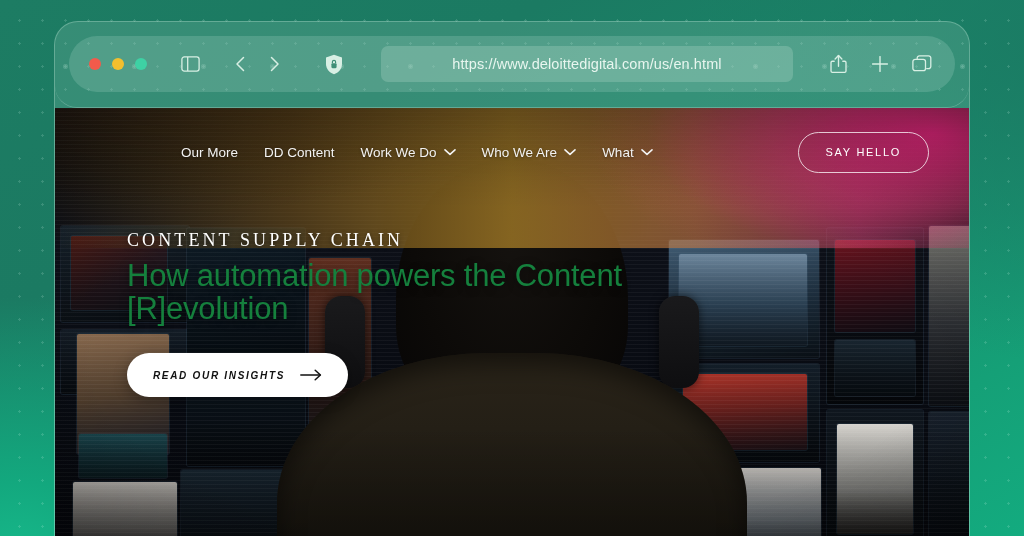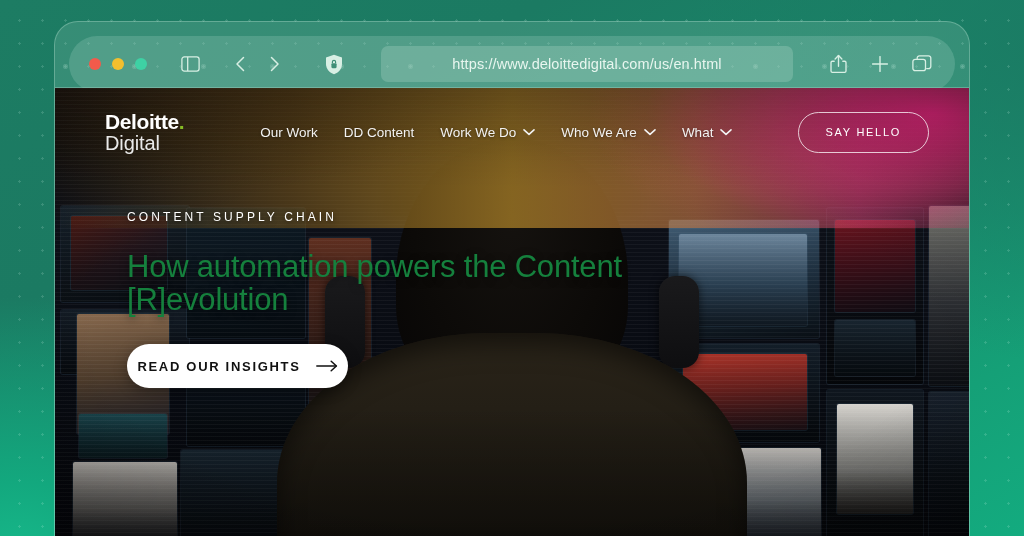--- a/index.html
+++ b/index.html
@@ -48,23 +48,24 @@
     height: 540px;
     border-radius: 24px 24px 0 0;
     background: rgba(150,205,185,0.22);
     border: 1px solid rgba(205,240,225,0.30);
     border-bottom: none;
     overflow: hidden;
   }
 
   .chrome {
     position: relative;
-    height: 66px;
+    height: 86px;
     width: 100%;
     border-bottom: 1px solid rgba(215,245,232,0.28);
+    border-radius: 22px;
   }
 
   .toolbar {
     position: absolute;
     left: 14px;
     top: 14px;
     right: 14px;
     height: 56px;
     border-radius: 28px;
     background: rgba(160,210,192,0.26);
@@ -265,48 +266,50 @@
   
   .hero-copy {
     position: absolute;
     left: 72px;
     top: 122px;
     z-index: 6;
     max-width: 560px;
   }
   .eyebrow {
     color: #ffffff;
-    font-size: 12px;
+    font-size: 18px;
     letter-spacing: 3.1px;
-    margin-bottom: 26px;
+    margin-bottom: 8px;
     text-shadow: 0 1px 5px rgba(0,0,0,0.55);
+    font-family: Liberation Serif, serif;
   }
   .headline {
     color: #15803d;
     font-size: 31px;
     font-weight: normal;
     line-height: 1.07;
     letter-spacing: -0.2px;
     text-shadow: 0 2px 9px rgba(0,0,0,0.5);
   }
   .read-btn {
     margin-top: 28px;
     height: 44px;
     width: 221px;
     border-radius: 22px;
     background: #ffffff;
     display: flex;
     align-items: center;
     justify-content: center;
     gap: 15px;
     color: #111111;
-    font-size: 13px;
+    font-size: 10px;
     font-weight: bold;
     letter-spacing: 1.7px;
     box-shadow: 0 3px 14px rgba(0,0,0,0.3);
+    font-style: italic;
   }
 </style>
 </head>
 <body>
 
 <div class="backdrop">
   <div class="dots"></div>
   <div class="dots-big"></div>
 
   <div class="browser">
@@ -418,31 +421,25 @@
           <div class="headphone hp-right"></div>
           <div class="shoulders"></div>
         </div>
 
         <div class="topglow"></div>
         <div class="vignette"></div>
       </div>
 
       <div class="site-header">
 
-        <div class="logo">
-          <div>
-            <span class="d1">Deloitte</span><span class="d1 dot">.</span>
-          </div>
-          <div class="d2">Digital</div>
-        </div>
 
         <nav class="site-nav">
 
           <div class="nav-item">
-            <span>Our Work</span>
+            <span>Our More</span>
           </div>
 
           <div class="nav-item">
             <span>DD Content</span>
           </div>
 
           <div class="nav-item">
             <span>Work We Do</span>
             <svg class="chev" width="12" height="8" viewBox="0 0 12 8" fill="none" stroke="#f2f2f2" stroke-width="1.6" stroke-linecap="round" stroke-linejoin="round">
                 <polyline points="1,1.8 6,6.4 11,1.8"></polyline>

